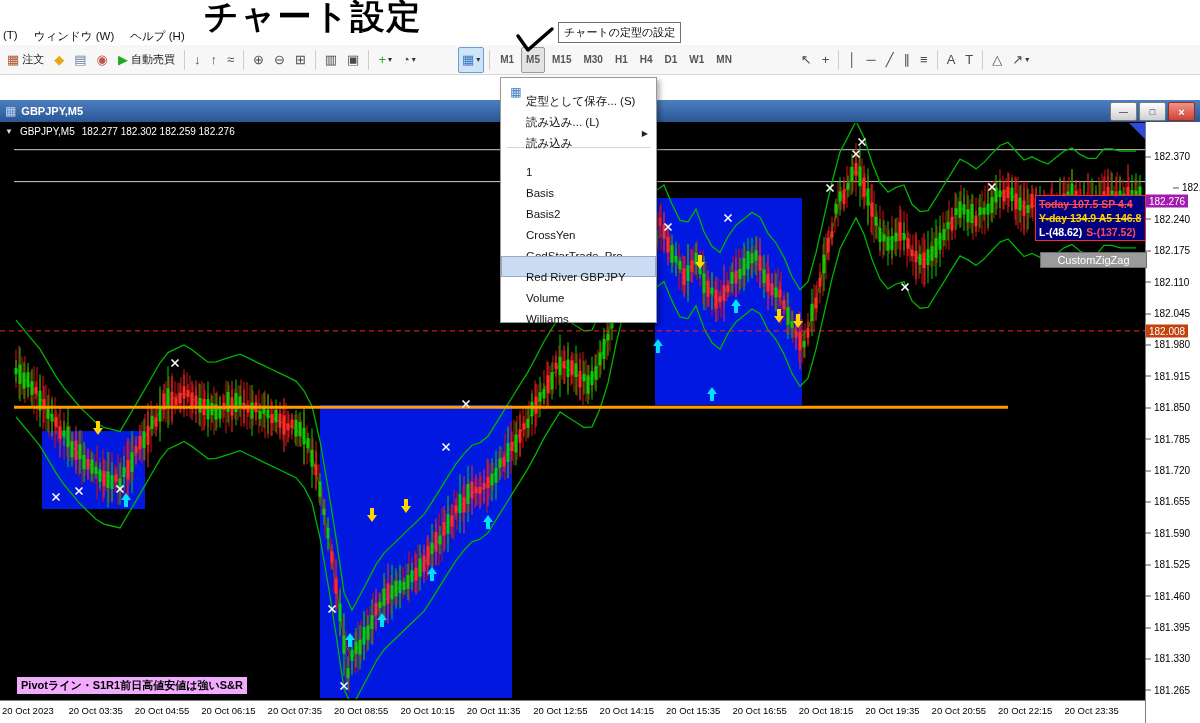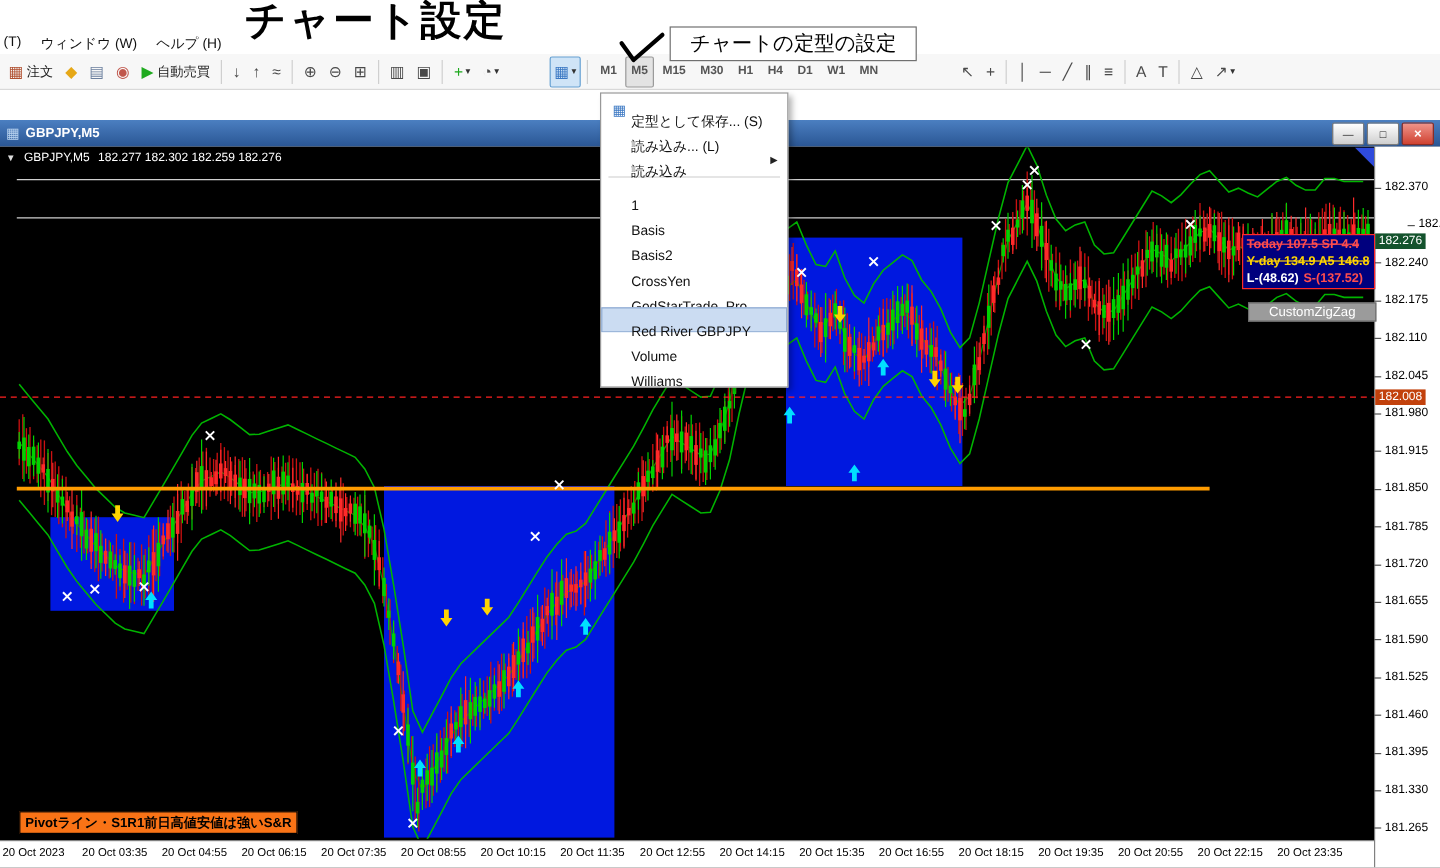--- a/index.html
+++ b/index.html
@@ -34,34 +34,34 @@
   .sym-ic{font-size:8px;color:#ddd;}
 
   .price-axis{position:absolute;left:1145px;top:122px;width:55px;height:601px;background:#fff;border-left:1px solid #808080;z-index:2;box-sizing:border-box;}
   .p-lbl{position:absolute;left:8px;transform:translateY(-50%);font-size:10px;color:#000;white-space:nowrap;}
   .p-lbl::before{content:"";position:absolute;left:-9px;top:50%;width:6px;height:1px;background:#555;}
 
   .time-axis{position:absolute;left:0;top:700px;width:1145px;height:23px;background:#fff;border-top:1px solid #808080;z-index:2;box-sizing:border-box;}
   .t-lbl{position:absolute;top:4px;font-size:9.5px;color:#000;white-space:nowrap;}
 
   .badge{position:absolute;left:1146px;z-index:4;transform:translateY(-50%);font-size:10px;color:#fff;padding:1px 3px;white-space:nowrap;}
-  .badge.current{background:#14532d;}
+  .badge.current{background:#a21caf;}
   .badge.alert{background:#c2410c;}
 
   .info-box{position:absolute;left:1035px;top:195px;width:111px;z-index:2;background:#00007e;border:1px solid #ff2a2a;box-sizing:border-box;padding:1px 3px;font-size:10.5px;line-height:14px;font-weight:bold;white-space:nowrap;}
   .ib1{color:#ff4d4d;text-decoration:line-through;}
   .ib2{color:#ffd400;text-decoration:line-through;}
   .ib3l{color:#fff;}
   .ib3s{color:#ff4d4d;margin-left:4px;}
 
   .zigzag{position:absolute;left:1040px;top:252px;width:107px;height:16px;z-index:2;background:#9b9b9b;border:1px solid #6e6e6e;color:#fff;font-size:11px;text-align:center;line-height:15px;box-sizing:border-box;}
 
-  .pivot{position:absolute;left:16px;top:676px;z-index:2;background:#f97316;border:1px solid #000;color:#000;font-size:11px;font-weight:bold;padding:1px 4px;white-space:nowrap;}
-
-  .tooltip{position:absolute;left:558px;top:22px;z-index:12;background:#fff;border:1px solid #707070;font-size:17px;color:#000;padding:2px 16px;white-space:nowrap;}
+  .pivot{position:absolute;left:16px;top:676px;z-index:2;background:#f0abfc;border:1px solid #000;color:#000;font-size:11px;font-weight:bold;padding:1px 4px;white-space:nowrap;}
+
+  .tooltip{position:absolute;left:558px;top:22px;z-index:12;background:#fff;border:1px solid #707070;font-size:11px;color:#000;padding:2px 5px;white-space:nowrap;}
 
   .dropdown{position:absolute;left:500px;top:77px;width:157px;z-index:11;background:#fff;border:1px solid #989898;box-shadow:3px 3px 5px rgba(0,0,0,.3);padding:3px 0;box-sizing:border-box;}
   .dd-item{height:21px;display:flex;align-items:center;padding:0 8px 0 5px;font-size:11.5px;color:#111;position:relative;}
   .dd-icon{width:20px;text-align:center;font-size:12px;color:#3b78c3;flex:none;}
   .dd-label{flex:1;white-space:nowrap;margin-top:20px;}
   .dd-sub{font-size:8px;color:#222;}
   .dd-item.hl{background:#cbdcf2;box-shadow:inset 0 0 0 1px #8fabd2;}
   .dd-sep{height:1px;background:#d5d5d5;margin:3px 6px;}
 
   .check-annotation{position:absolute;left:514px;top:26px;z-index:12;}

